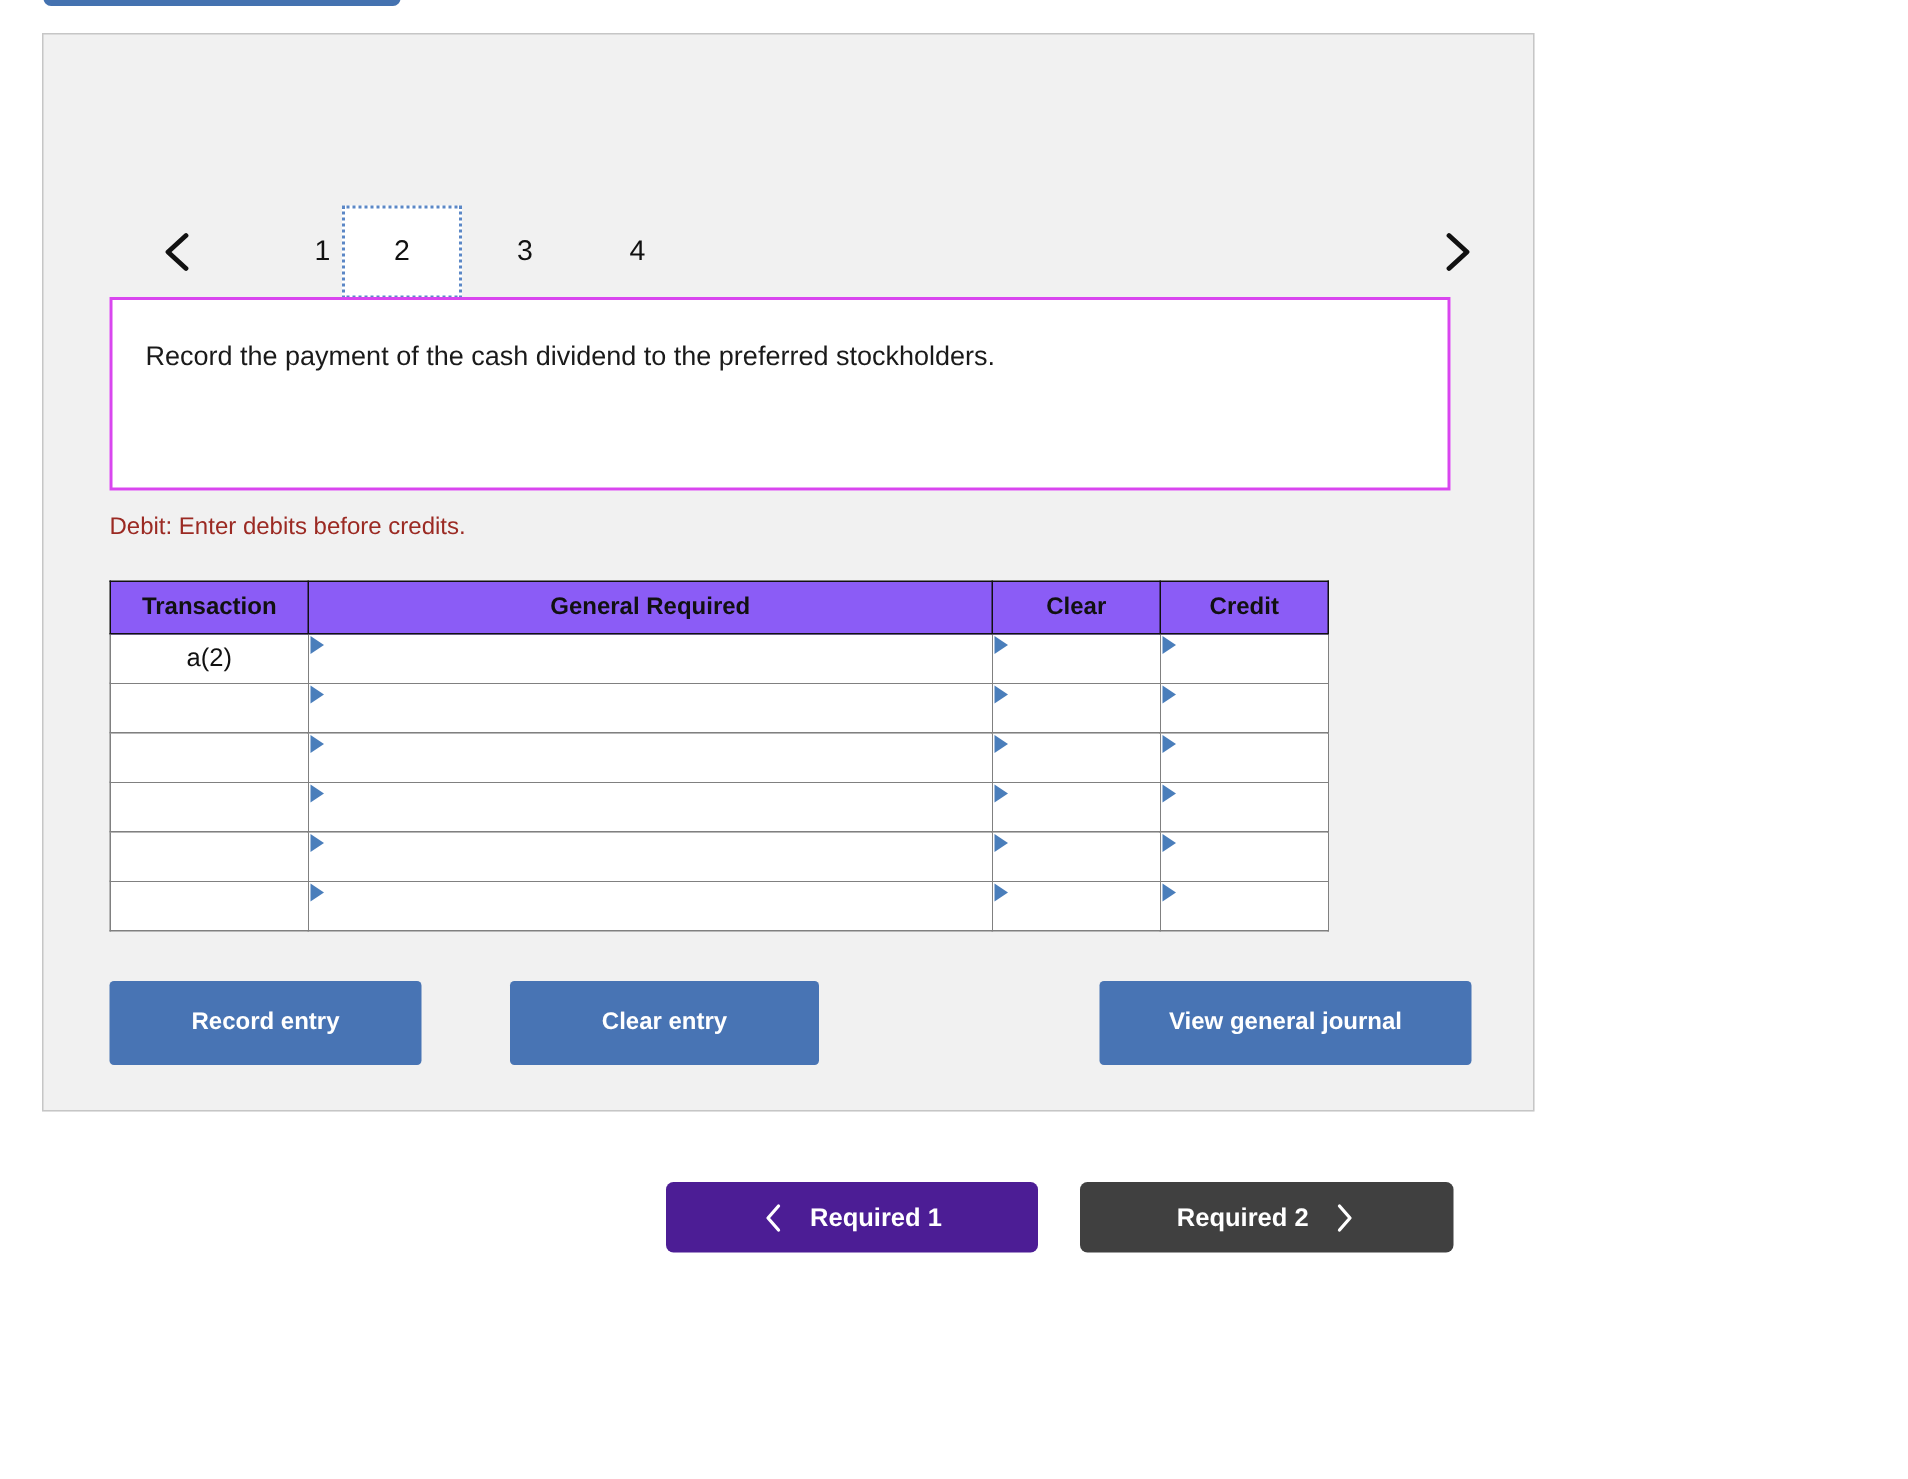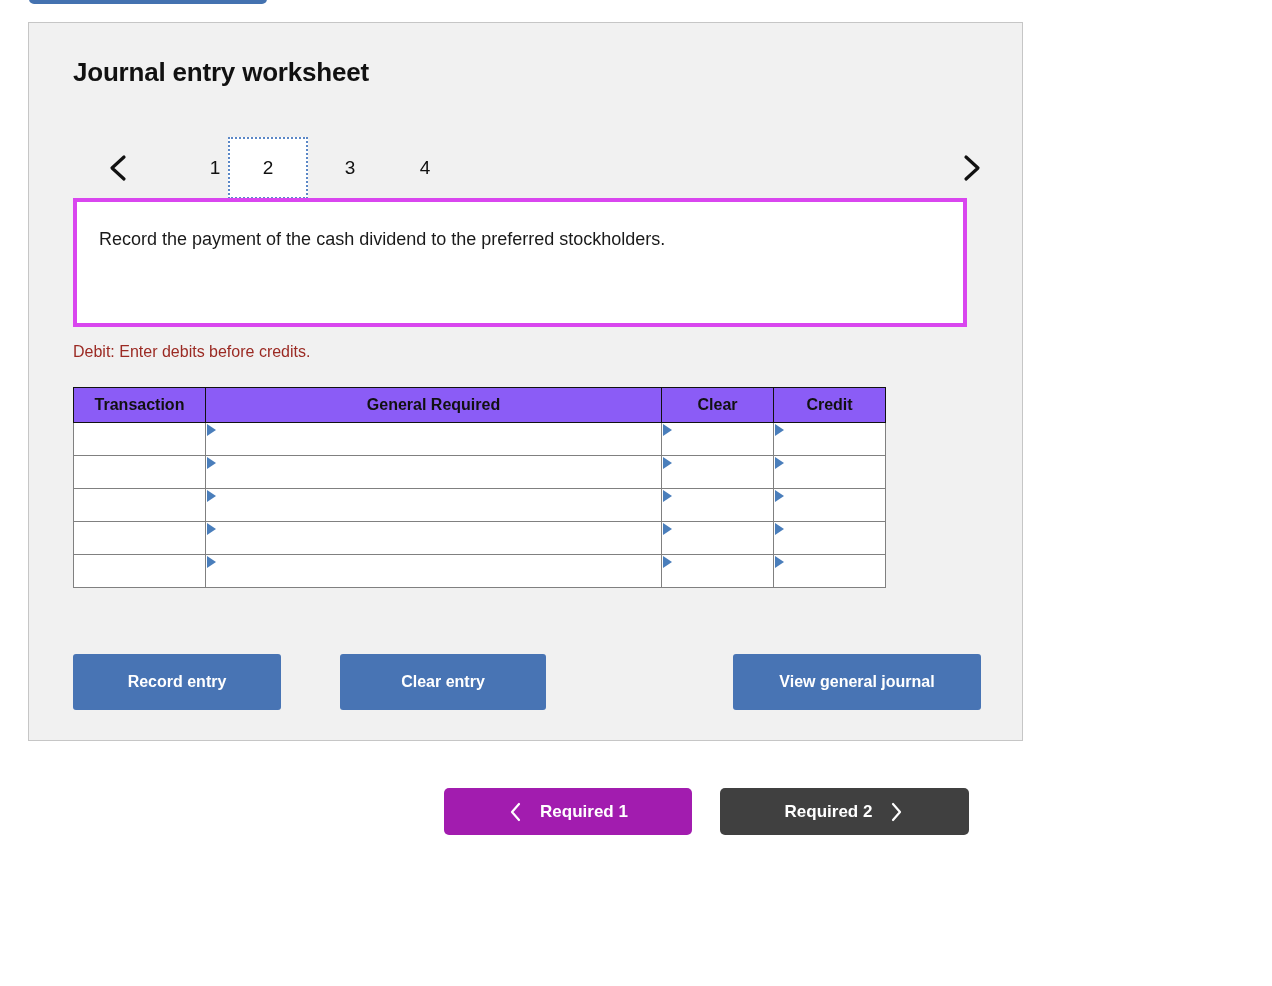--- a/index.html
+++ b/index.html
@@ -90,21 +90,21 @@
   }
 
   
   .desc-box {
     position: absolute;
     left: 44px;
     top: 175px;
     width: 894px;
     height: 129px;
     background: #ffffff;
-    border: 4px solid #d946ef;
+    border: 2px solid #d946ef;
     box-sizing: border-box;
   }
   .desc-text {
     position: absolute;
     left: 22px;
     top: 26px;
     right: 14px;
     font-size: 18px;
     color: #1a1a1a;
     line-height: 22px;
@@ -198,42 +198,41 @@
     font-family: "Liberation Sans", sans-serif;
     display: flex;
     align-items: center;
     justify-content: center;
     gap: 17px;
   }
   .req-prev {
     left: 444px;
     top: 788px;
     width: 248px;
-    background: #a21caf;
+    background: #4c1d95;
     color: #ffffff;
     cursor: default;
   }
   .req-next {
     left: 720px;
     top: 788px;
     width: 249px;
     background: #404040;
     color: #ffffff;
     cursor: pointer;
   }
   .req-btn svg { display: block; flex: none; }
 </style>
 </head>
 <body>
 
 <div class="top-cut-button"></div>
 
 <div class="panel">
 
-  <div class="panel-title">Journal entry worksheet</div>
 
   <div class="tabstrip">
 
     <div class="nav-chevron prev">
       <svg width="22" height="30" viewBox="0 0 22 30" aria-hidden="true">
         <polyline points="17,4 5,15 17,26" fill="none" stroke="#111111" stroke-width="3.2" stroke-linecap="round" stroke-linejoin="round"></polyline>
       </svg>
     </div>
 
     <div class="tab" style="left:102px;">
@@ -275,20 +274,32 @@
     <thead>
       <tr>
         <th>Transaction</th>
         <th>General Required</th>
         <th>Clear</th>
         <th>Credit</th>
       </tr>
     </thead>
     <tbody>
       <tr>
+        <td class="cell-tx">a(2)</td>
+        <td>
+            <span class="marker"></span>
+          </td>
+        <td>
+            <span class="marker"></span>
+          </td>
+        <td>
+            <span class="marker"></span>
+          </td>
+      </tr>
+      <tr>
         <td class="cell-tx"></td>
         <td>
             <span class="marker"></span>
           </td>
         <td>
             <span class="marker"></span>
           </td>
         <td>
             <span class="marker"></span>
           </td>

